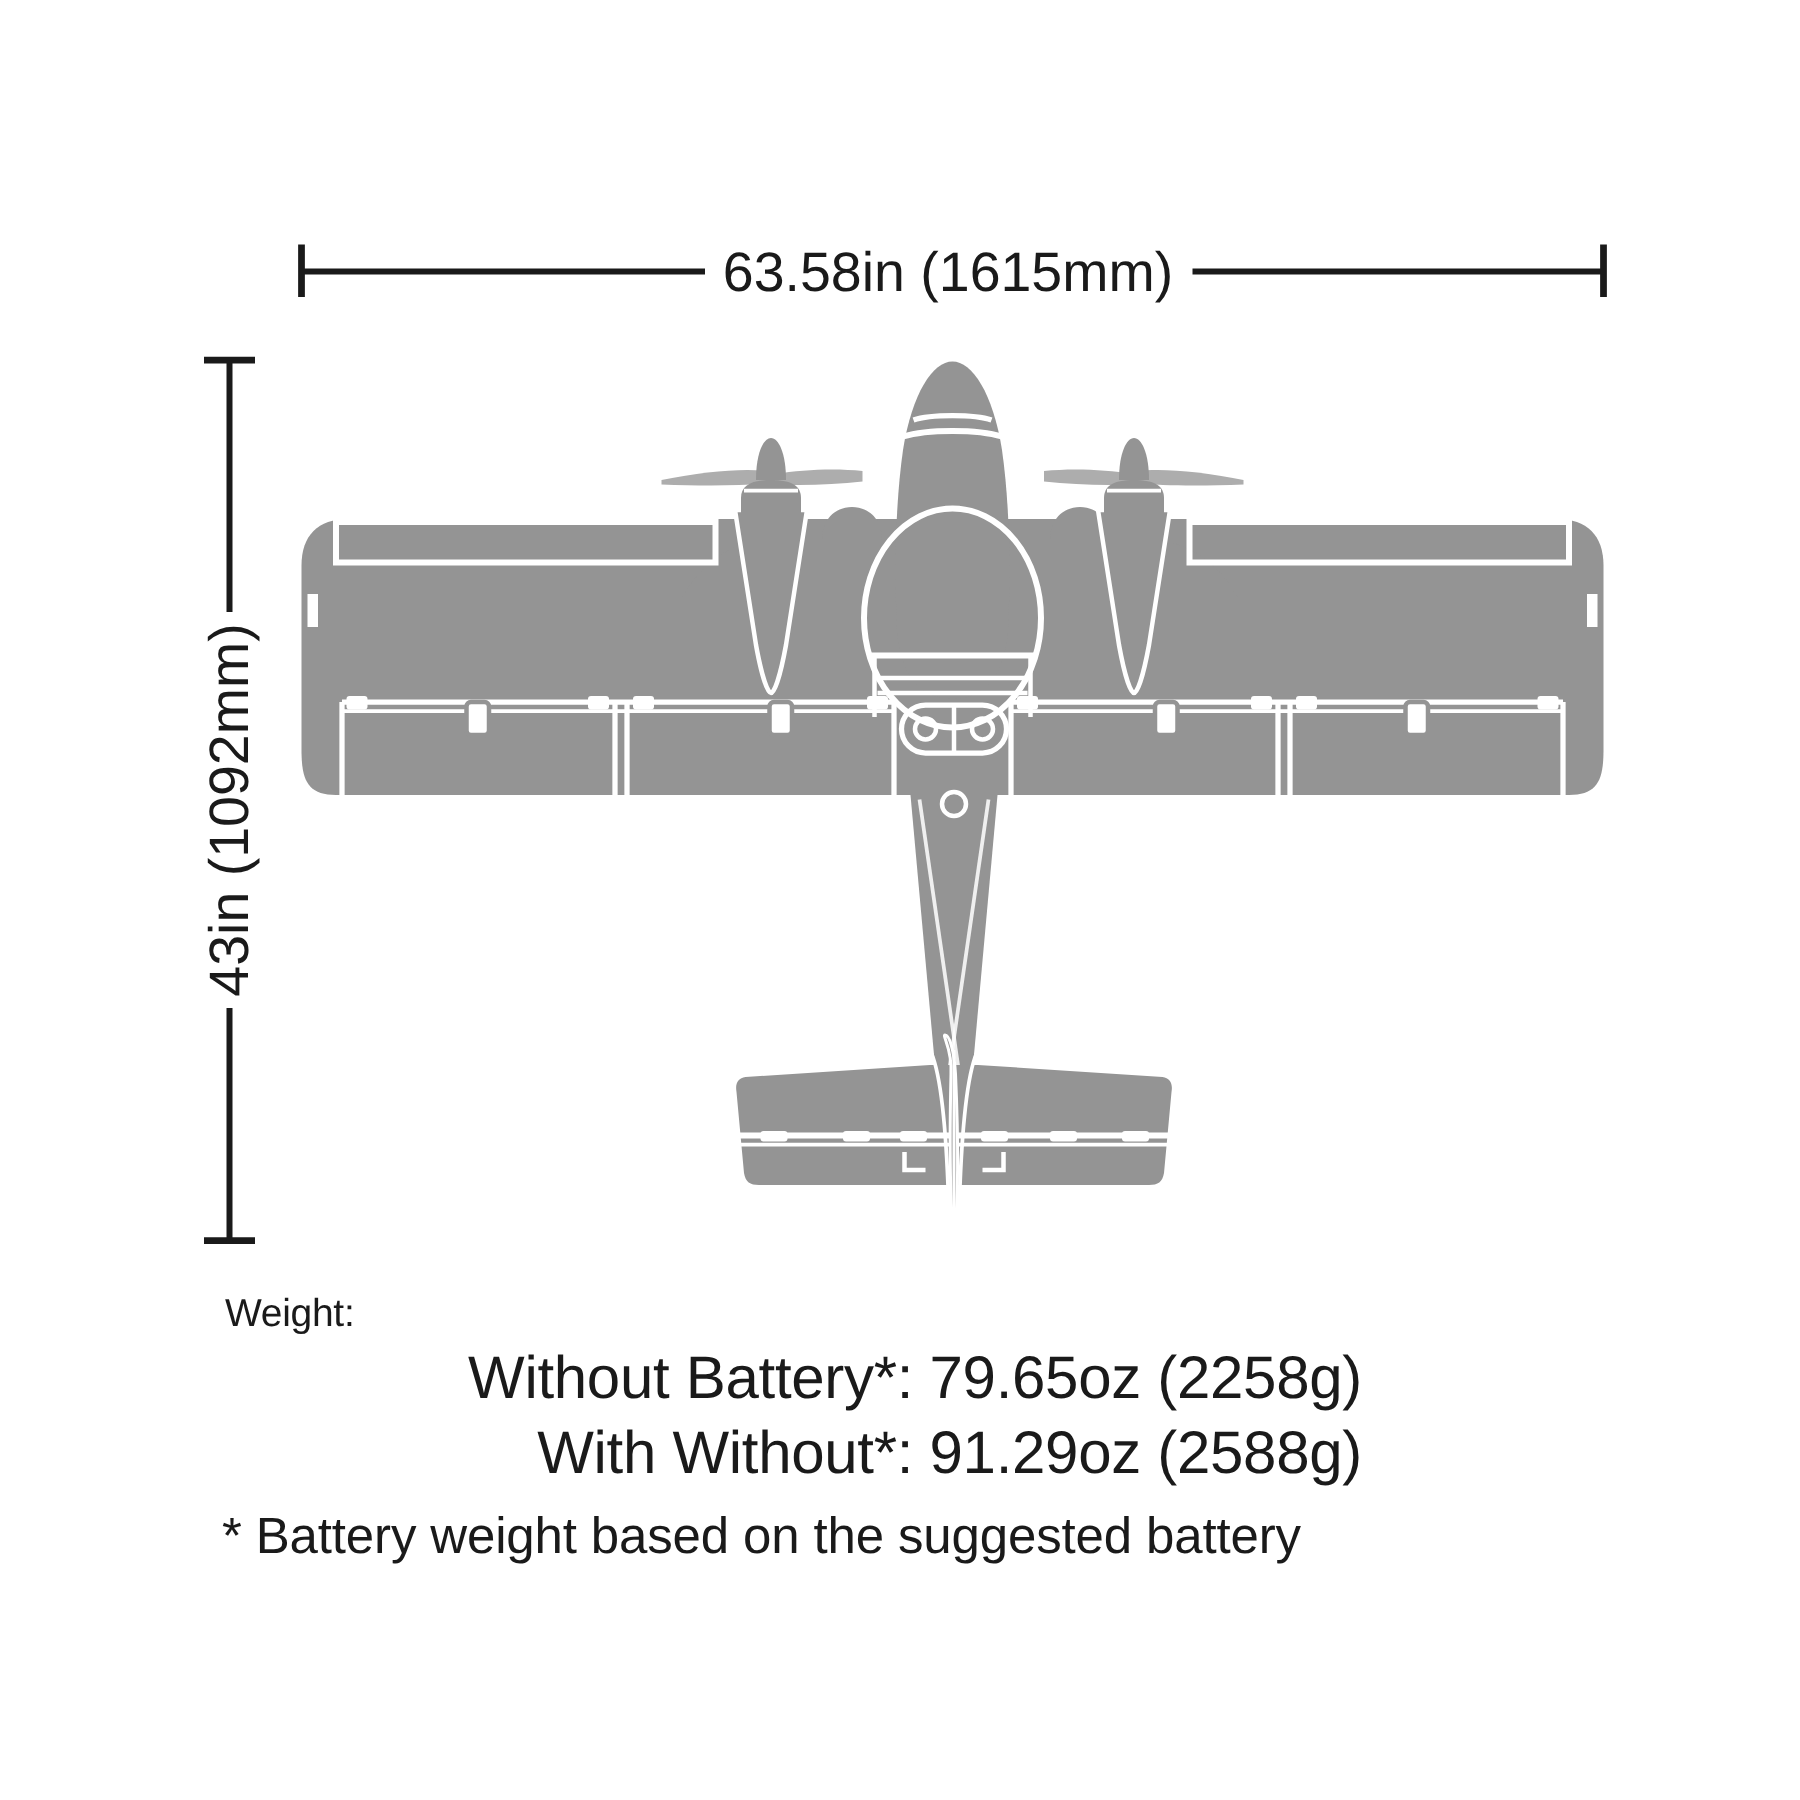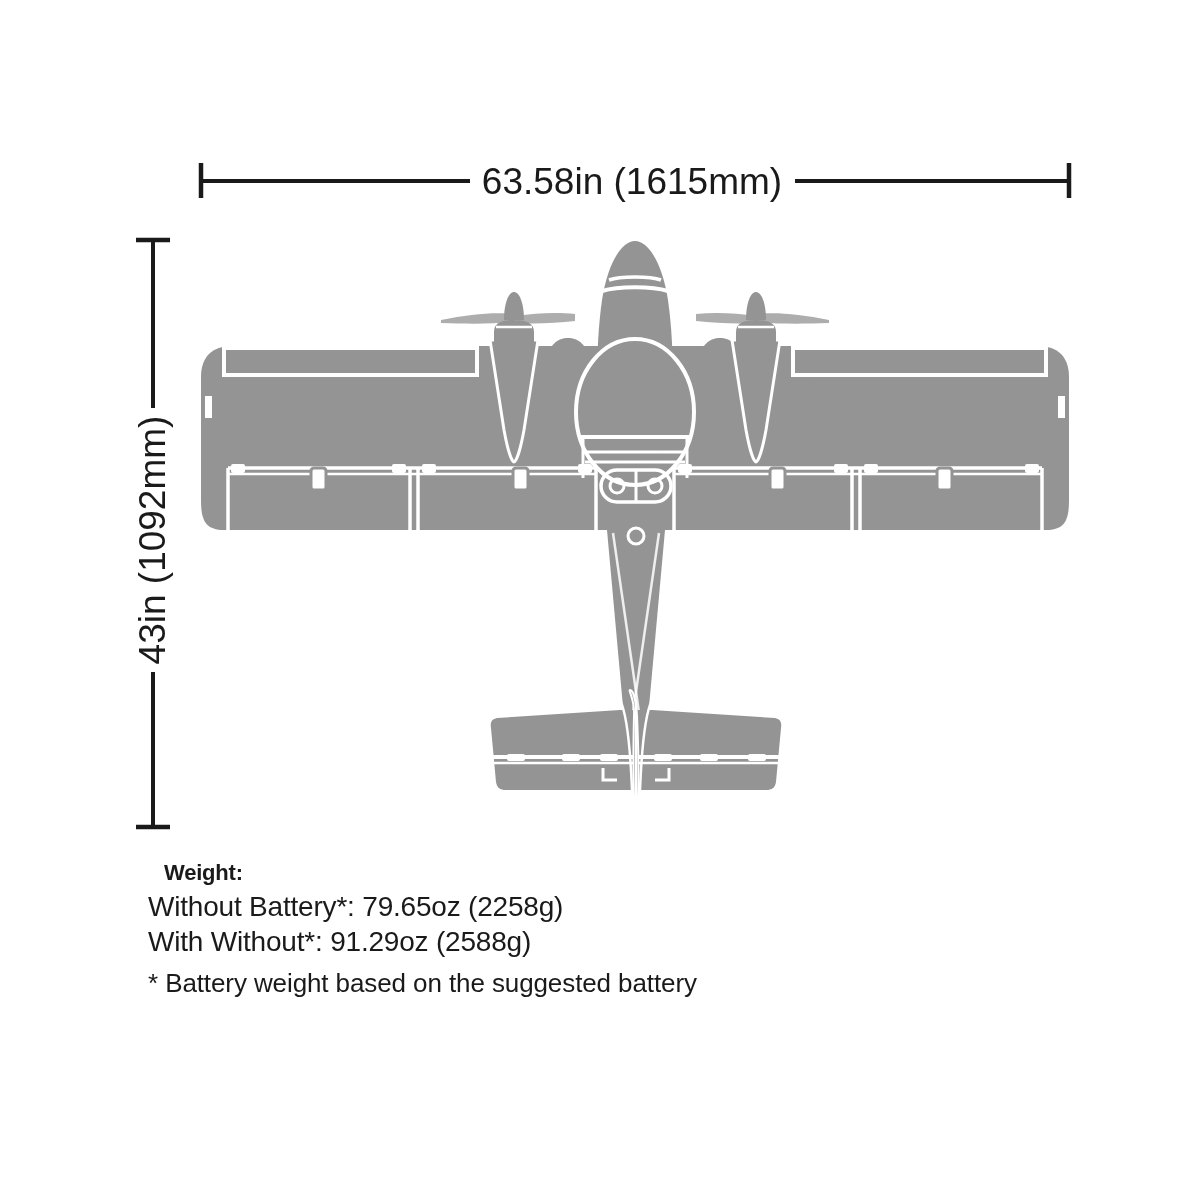--- a/index.html
+++ b/index.html
@@ -34,34 +34,35 @@
     font-size: 37px;
     fill: #1a1a1a;
   }
   .weight-block {
     position: absolute;
     left: 148px;
     top: 860px;
     width: 760px;
   }
   .weight-heading {
-    font-size: 22px;
-    font-weight: bold;
+    font-size: 26px;
+    font-weight: normal;
     line-height: 1.22;
-    margin: 0 0 2px 16px;
+    margin: 0 0 2px 2px;
     letter-spacing: -0.2px;
   }
   .weight-line {
-    font-size: 28px;
+    font-size: 40px;
     line-height: 1.25;
     margin: 0;
     letter-spacing: -0.2px;
+    text-align: right;
   }
   .weight-note {
-    font-size: 26px;
+    font-size: 34px;
     line-height: 1.3;
     margin: 8px 0 0 0;
     letter-spacing: -0.1px;
   }
 </style>
 </head>
 <body>
 
 <div id="spec-sheet">
 

